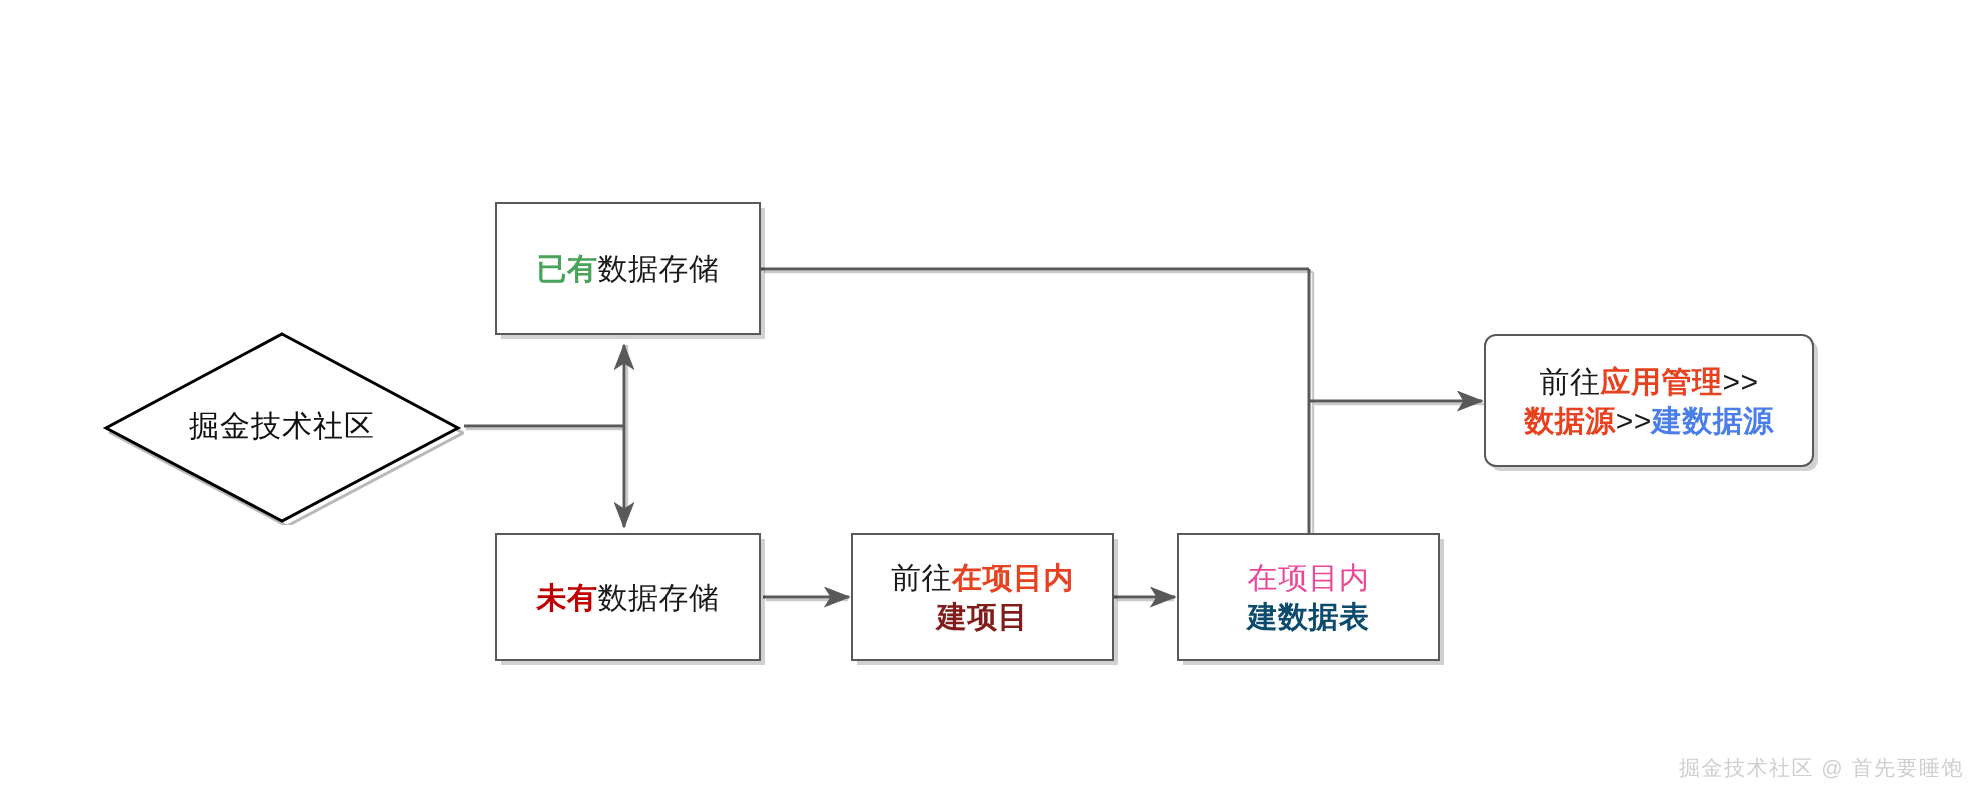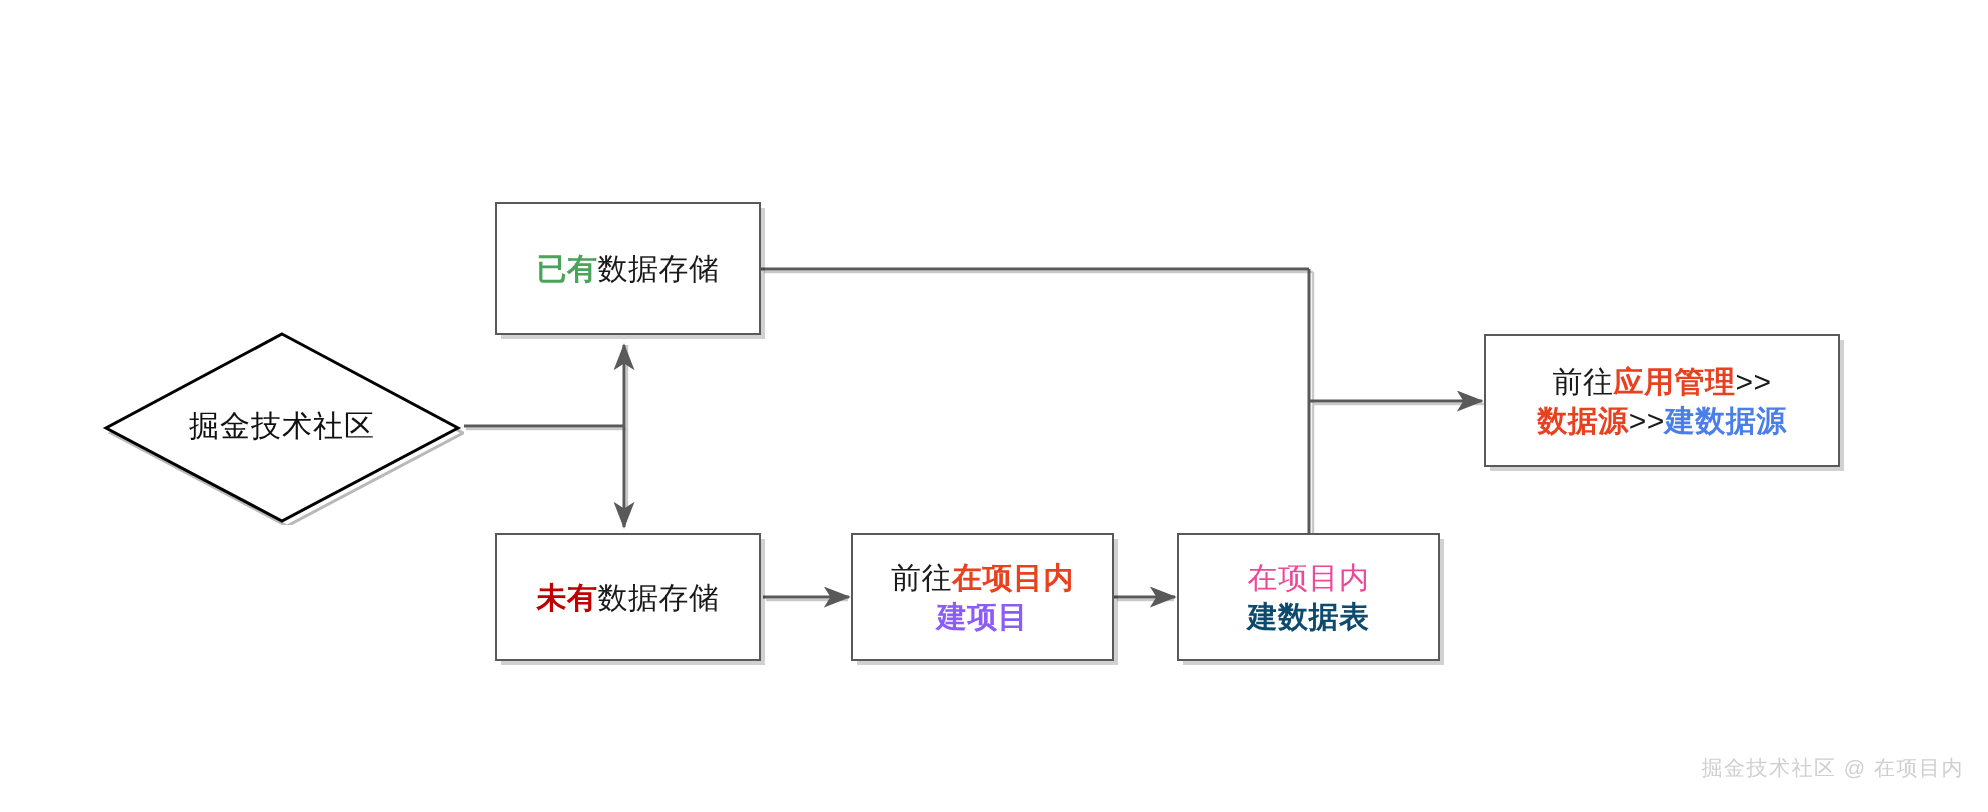--- a/index.html
+++ b/index.html
@@ -136,26 +136,26 @@
 
   <div class="node" id="node-no-storage" style="left:495px; top:533px; width:266px; height:128px;">
     <div class="node-text"><span class="t-line"><span class="em" style="color: rgb(192, 0, 0);">未有</span><span style="color: rgb(26, 26, 26);">数据存储</span></span></div>
   </div>
 
   <div class="node" id="node-has-storage" style="left:495px; top:202px; width:266px; height:133px;">
     <div class="node-text"><span class="t-line"><span class="em" style="color: rgb(74, 163, 90);">已有</span><span style="color: rgb(26, 26, 26);">数据存储</span></span></div>
   </div>
 
   <div class="node" id="node-goto-data-config" style="left:851px; top:533px; width:263px; height:128px;">
-    <div class="node-text"><span class="t-line"><span style="color: rgb(26, 26, 26);">前往</span><span class="em" style="color: rgb(232, 65, 31);">在项目内</span></span><span class="t-line"><span class="em" style="color: #8b5cf6;">建项目</span></span></div>
+    <div class="node-text"><span class="t-line"><span style="color: rgb(26, 26, 26);">前往</span><span class="em" style="color: rgb(232, 65, 31);">在项目内</span></span><span class="t-line"><span class="em" style="color: #7f1d1d;">建项目</span></span></div>
   </div>
 
   <div class="node" id="node-create-table" style="left:1177px; top:533px; width:263px; height:128px;">
     <div class="node-text"><span class="t-line"><span style="color: #ec4899;">在项目内</span></span><span class="t-line"><span class="em" style="color: #0c4a6e;">建数据表</span></span></div>
   </div>
 
-  <div class="node" id="node-goto-app-management" style="left:1484px; top:334px; width:356px; height:133px;">
+  <div class="node" id="node-goto-app-management" style="left:1484px; top:334px; width:330px; height:133px;border-radius:12px;">
     <div class="node-text"><span class="t-line"><span style="color: rgb(26, 26, 26);">前往</span><span class="em" style="color: rgb(232, 65, 31);">应用管理</span><span style="color: rgb(26, 26, 26);">&gt;&gt;</span></span><span class="t-line"><span class="em" style="color: rgb(232, 65, 31);">数据源</span><span style="color: rgb(26, 26, 26);">&gt;&gt;</span><span class="em" style="color: rgb(74, 126, 232);">建数据源</span></span></div>
   </div>
 
-  <div id="watermark">掘金技术社区 @ 在项目内</div>
+  <div id="watermark">掘金技术社区 @ 首先要睡饱</div>
 
 </div>
 
 </body></html>

